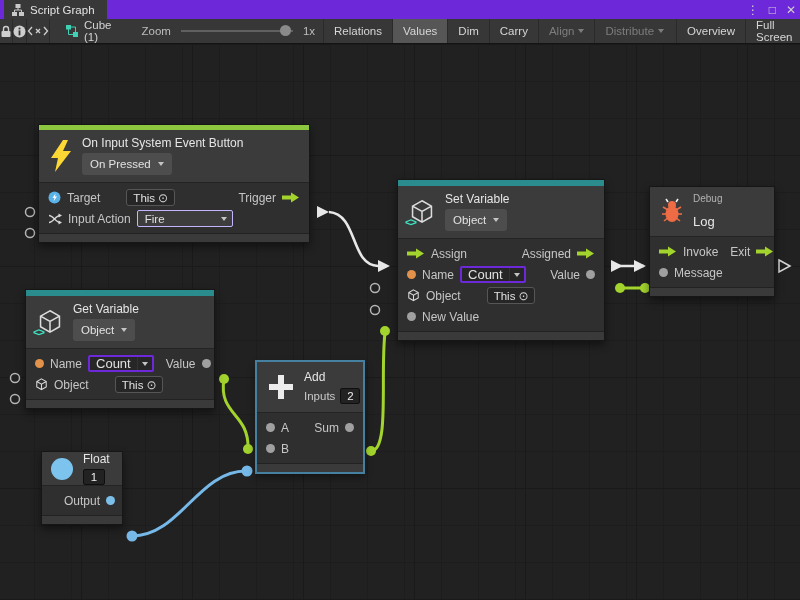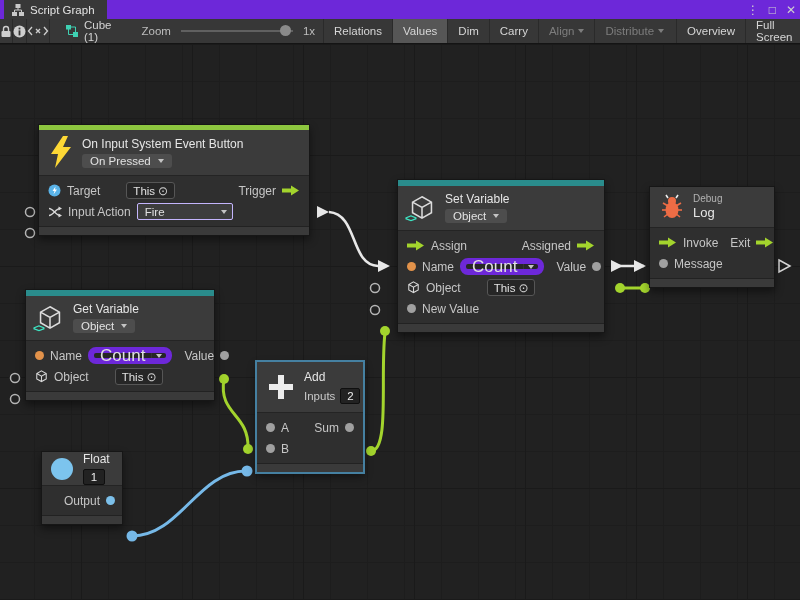--- a/index.html
+++ b/index.html
@@ -59,30 +59,30 @@
   .spacer { flex:1; }
   .nfoot { height:9px; background:#3a3a3a; border-top:1px solid #222; }
 
   .dot { width:9px; height:9px; border-radius:50%; flex:none; }
   .dot.gray { background:#a0a0a0; } .dot.orange { background:#e2924a; }
   .dot.blue { background:#7cc0ea; }
 
   .chip { display:inline-flex; align-items:center; gap:3px; background:#262626; border:1px solid #565656;
     border-radius:3px; height:17px; padding:0 6px; color:#e0e0e0; font-size:11.5px;margin-left:20px; }
   .chip .tgt { font-size:12px; color:#cfcfcf; }
-  .dd-dark { display:inline-flex; align-items:center; background:#262626; border:6px solid #6d28d9;
-    border-radius:8px; height:17px; color:#e0e0e0; font-size:17px; }
+  .dd-dark { display:inline-flex; align-items:center; background:#262626; border:2px solid #6d28d9;
+    border-radius:2px; height:17px; color:#e0e0e0; font-size:13px; }
   .dd-dark .txt { padding:0 6px; }
   .dd-dark .arr { width:15px; align-self:stretch; display:flex; align-items:center; justify-content:center;
     border-left:1px solid #333; }
   .dd-mid { display:inline-flex; align-items:center; justify-content:space-between; background:#3d3d3d;
     border:1px solid #c4b5fd; border-radius:2px; height:17px; width:96px; padding:0 5px 0 7px;
     color:#e0e0e0; font-size:11.5px; }
   .dd-head { display:inline-flex; align-items:center; gap:7px; background:#4d4d4d; border-radius:3px;
-    height:14px; padding:0 8px; color:#e2e2e2; font-size:11.5px; }
+    height:22px; padding:0 8px; color:#e2e2e2; font-size:11.5px; }
   .vfield { display:inline-flex; align-items:center; justify-content:center; background:#222;
     border:1px solid #0f0f0f; border-radius:2px; min-width:20px; height:16px; padding:0 4px;
     color:#ececec; font-size:11.5px; }
 
   .flow-arrow { flex:none; display:block; }
   .icon { flex:none; }
   .var-icon { position:relative; width:28px; height:26px; }
   .var-icon .angles { position:absolute; left:-3px; bottom:-3px; color:#3ee6c4; font-weight:bold;
     font-size:11px; letter-spacing:-1px; }
 </style>
@@ -337,21 +337,21 @@
               <line x1="21" y1="9" x2="16" y2="12"></line>
             <line x1="2" y1="16" x2="8" y2="16"></line>
               <line x1="22" y1="16" x2="16" y2="16"></line>
             <line x1="4" y1="23" x2="9" y2="19"></line>
               <line x1="20" y1="23" x2="15" y2="19"></line>
           </g>
           <path d="M8 4 L6 1 M16 4 L18 1" stroke="#efefef" stroke-width="1.6"></path>
           <circle cx="12" cy="7" r="4" fill="#ed6c45"></circle>
           <ellipse cx="12" cy="16" rx="6.5" ry="8" fill="#ed6c45"></ellipse>
         </svg>
-        <div class="col" style="gap:1px">
+        <div class="col" style="gap:10px">
           <span class="nsub">Debug</span>
           <span class="ntitle" style="font-size:13px">Log</span>
         </div>
       </div>
       <div class="nbody">
         <div class="prow">
           <svg class="flow-arrow" width="18" height="11" viewBox="0 0 18 11">
             <path d="M0 3.5 H9 V0.5 L17 5.5 L9 10.5 V7.5 H0 Z" fill="#a3d42d"></path>
           </svg>
           <span>Invoke</span>

